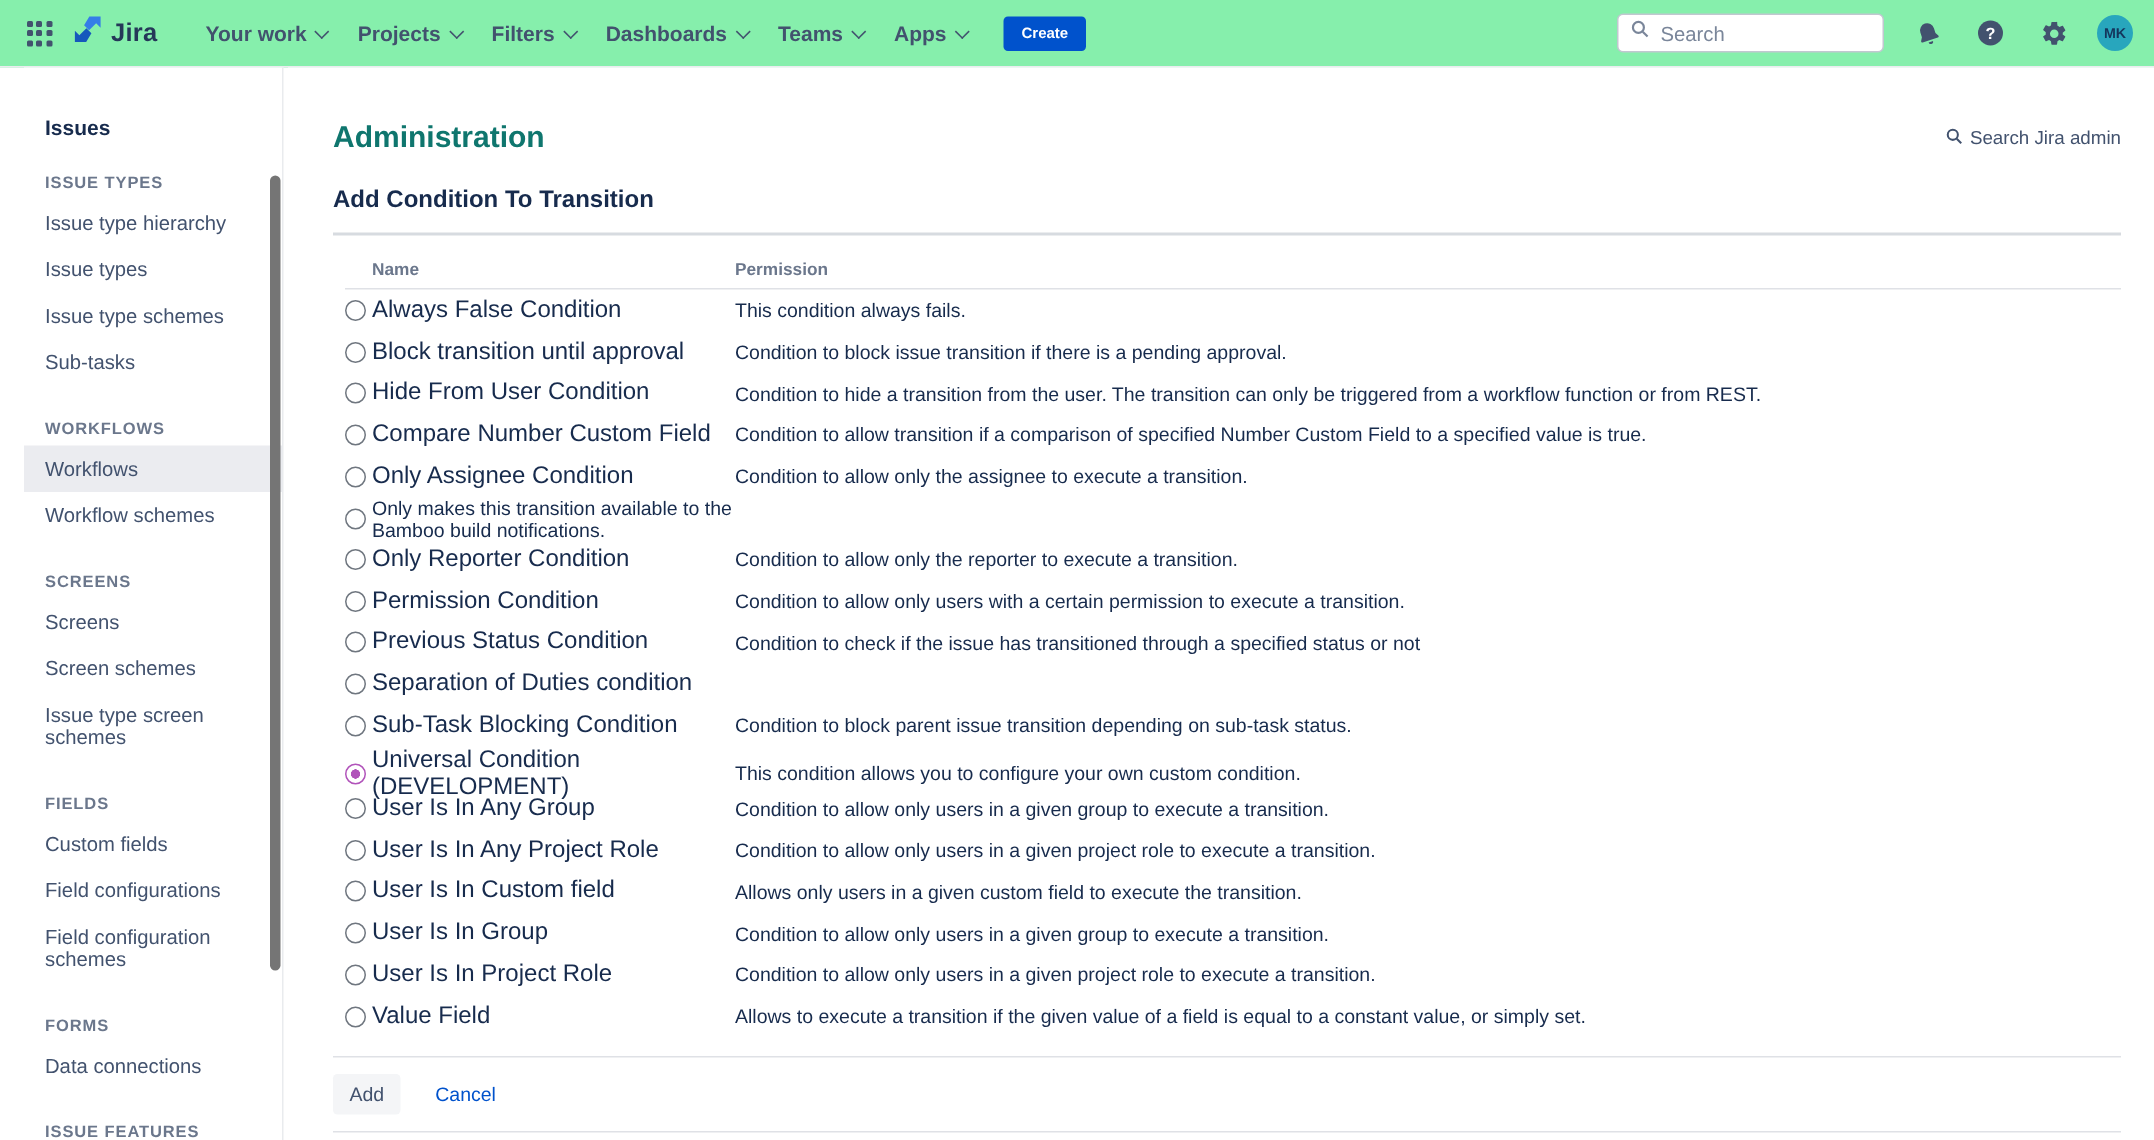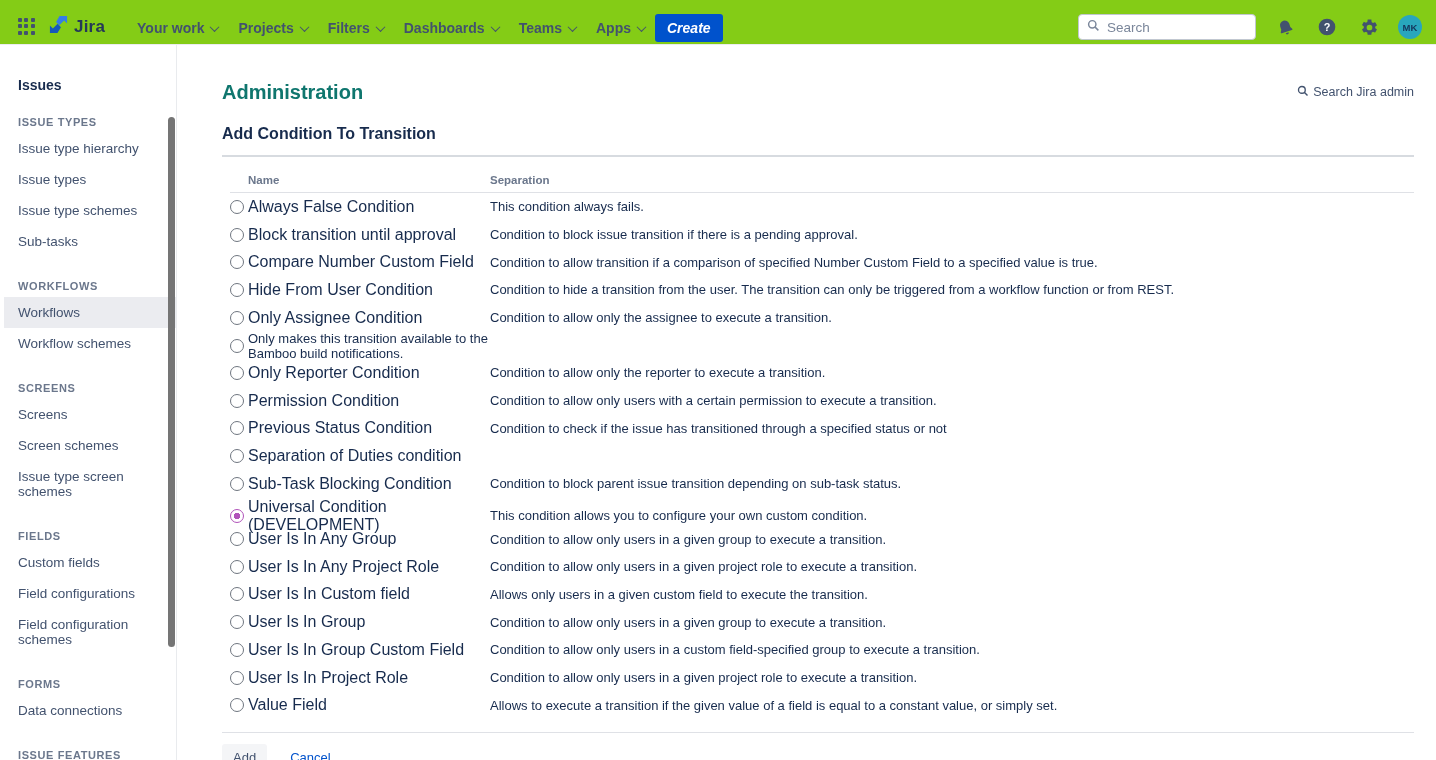--- a/index.html
+++ b/index.html
@@ -1,47 +1,47 @@
 <!DOCTYPE html>
 <html><head>
 <meta charset="utf-8">
 <style>
   * { box-sizing: border-box; margin: 0; padding: 0; }
   html,body { width: 1436px; height: 760px; background: #fff; overflow: hidden;
     font-family: "Liberation Sans", sans-serif; color: #172B4D; }
 
   
-  .topnav { height: 45px; display: flex; align-items: flex-start; padding: 14px 14px;
-    border-bottom: 1px solid #EBECF0; background: #84cc16; }
+  .topnav { height: 45px; display: flex; align-items: center; padding: 14px 14px;
+    border-bottom: 1px solid #EBECF0; background: #86efac; }
   .appswitcher { width: 24px; height: 24px; display: grid;
     grid-template-columns: repeat(3, 4px); grid-template-rows: repeat(3, 4px);
     gap: 2.5px; place-content: center; cursor: pointer; margin-right: 10px; }
   .appswitcher i { background: #42526E; border-radius: 1px; }
   .logo { display: flex; align-items: center; gap: 5px; margin-right: 22px; cursor: pointer; }
   .logo-text { font-size: 17px; font-weight: 700; color: #253858; letter-spacing: .2px; }
   .navitem { display: flex; align-items: center; gap: 7px; font-size: 14px; font-weight: 600;
     color: #42526E; padding: 6px 10px; border-radius: 3px; cursor: pointer; }
   .chev { width: 7px; height: 7px; border-right: 1.7px solid #42526E;
     border-bottom: 1.7px solid #42526E; transform: rotate(45deg) translate(-1px,-1px); }
-  .create-btn { background: #0052CC; color: #fff; font-size: 14px; font-weight: 600;
-    border: none; border-radius: 3px; padding: 6px 12px; cursor: pointer; font-style: italic; }
+  .create-btn { background: #0052CC; color: #fff; font-size: 10px; font-weight: 600;
+    border: none; border-radius: 3px; padding: 6px 12px; margin-left: 14px; cursor: pointer; }
   .nav-right { margin-left: auto; display: flex; align-items: center; gap: 16px; }
   .searchbox { display: flex; align-items: center; gap: 7px; width: 178px; height: 26px;
     border: 1px solid #C1C7D0; border-radius: 4px; padding: 0 8px; background: #fff; }
   .searchbox input { border: none; outline: none; width: 110px; font-size: 13.5px;
     color: #172B4D; font-family: "Liberation Sans", sans-serif; }
   .searchbox input::placeholder { color: #7A869A; }
   .iconbtn { width: 26px; height: 26px; display: flex; align-items: center;
     justify-content: center; cursor: pointer; }
   .avatar { width: 24px; height: 24px; border-radius: 50%; background: #28A6BD;
     color: #14355c; font-size: 9.5px; font-weight: 700; display: flex;
     align-items: center; justify-content: center; cursor: pointer; }
 
   
-  .sidebar { position: absolute; top: 45px; left: 4px; bottom: 0; width: 173px;
+  .sidebar { position: absolute; top: 45px; left: 16px; bottom: 0; width: 173px;
     border-right: 1px solid #E9EBEE; background: #fff; padding-top: 0; }
   .side-title { font-size: 14px; font-weight: 700; color: #172B4D; margin: 32px 0 4px 14px; }
   .side-section { font-size: 11px; font-weight: 700; color: #6B778C;
     letter-spacing: .6px; margin: 23px 0 5px 14px; }
   .side-item { font-size: 13.5px; color: #42526E; padding: 8px 14px; cursor: pointer; }
   .side-item.active { background: #EBECF0; color: #42526E; }
   .side-scrollthumb { position: absolute; top: 72px; right: 1px; width: 7px;
     height: 530px; background: #757575; border-radius: 4px; }
 
   
@@ -199,42 +199,42 @@
       <span>Search Jira admin</span>
     </div>
   </div>
 
   <h2 class="section-title">Add Condition To Transition</h2>
 
   <div class="cond-table">
     <div class="thead">
       <span></span>
       <span class="th">Name</span>
-      <span class="th">Separation</span>
+      <span class="th">Permission</span>
     </div>
     <div id="table-rows">
         <div class="trow">
           <input type="radio" name="condition" style="">
           <span class="name">Always False Condition</span>
           <span class="desc">This condition always fails.</span>
         </div>
         <div class="trow">
           <input type="radio" name="condition" style="">
           <span class="name">Block transition until approval</span>
           <span class="desc">Condition to block issue transition if there is a pending approval.</span>
         </div>
         <div class="trow">
           <input type="radio" name="condition" style="">
+          <span class="name">Hide From User Condition</span>
+          <span class="desc">Condition to hide a transition from the user. The transition can only be triggered from a workflow function or from REST.</span>
+        </div>
+        <div class="trow">
+          <input type="radio" name="condition" style="">
           <span class="name">Compare Number Custom Field</span>
           <span class="desc">Condition to allow transition if a comparison of specified Number Custom Field to a specified value is true.</span>
-        </div>
-        <div class="trow">
-          <input type="radio" name="condition" style="">
-          <span class="name">Hide From User Condition</span>
-          <span class="desc">Condition to hide a transition from the user. The transition can only be triggered from a workflow function or from REST.</span>
         </div>
         <div class="trow">
           <input type="radio" name="condition" style="">
           <span class="name">Only Assignee Condition</span>
           <span class="desc">Condition to allow only the assignee to execute a transition.</span>
         </div>
         <div class="trow">
           <input type="radio" name="condition" style="">
           <span class="desc">Only makes this transition available to the Bamboo build notifications.</span>
         </div>
@@ -282,25 +282,20 @@
           <span class="name">User Is In Custom field</span>
           <span class="desc">Allows only users in a given custom field to execute the transition.</span>
         </div>
         <div class="trow">
           <input type="radio" name="condition" style="">
           <span class="name">User Is In Group</span>
           <span class="desc">Condition to allow only users in a given group to execute a transition.</span>
         </div>
         <div class="trow">
           <input type="radio" name="condition" style="">
-          <span class="name">User Is In Group Custom Field</span>
-          <span class="desc">Condition to allow only users in a custom field-specified group to execute a transition.</span>
-        </div>
-        <div class="trow">
-          <input type="radio" name="condition" style="">
           <span class="name">User Is In Project Role</span>
           <span class="desc">Condition to allow only users in a given project role to execute a transition.</span>
         </div>
         <div class="trow">
           <input type="radio" name="condition" style="">
           <span class="name">Value Field</span>
           <span class="desc">Allows to execute a transition if the given value of a field is equal to a constant value, or simply set.</span>
         </div>
       </div>
   </div>

